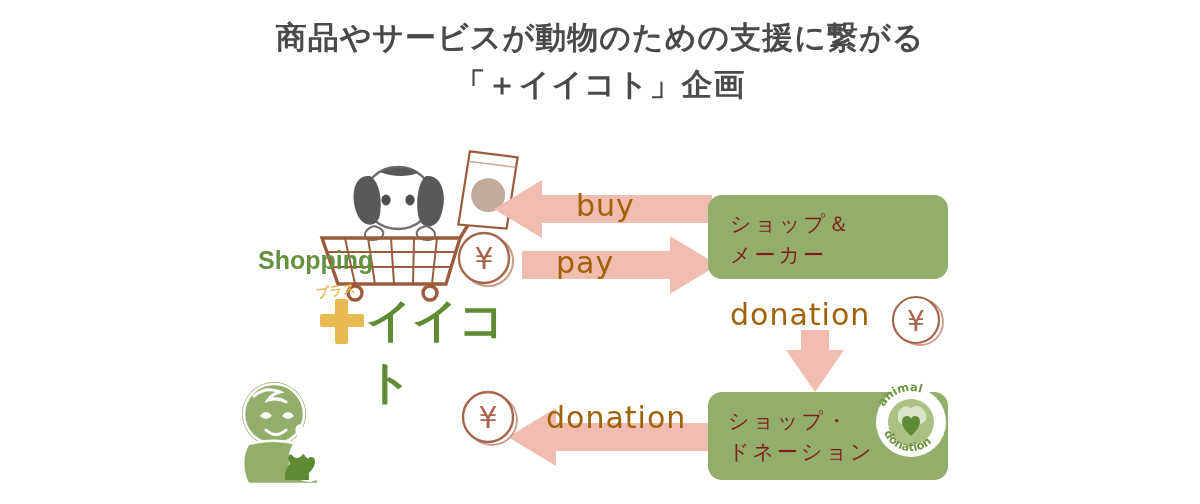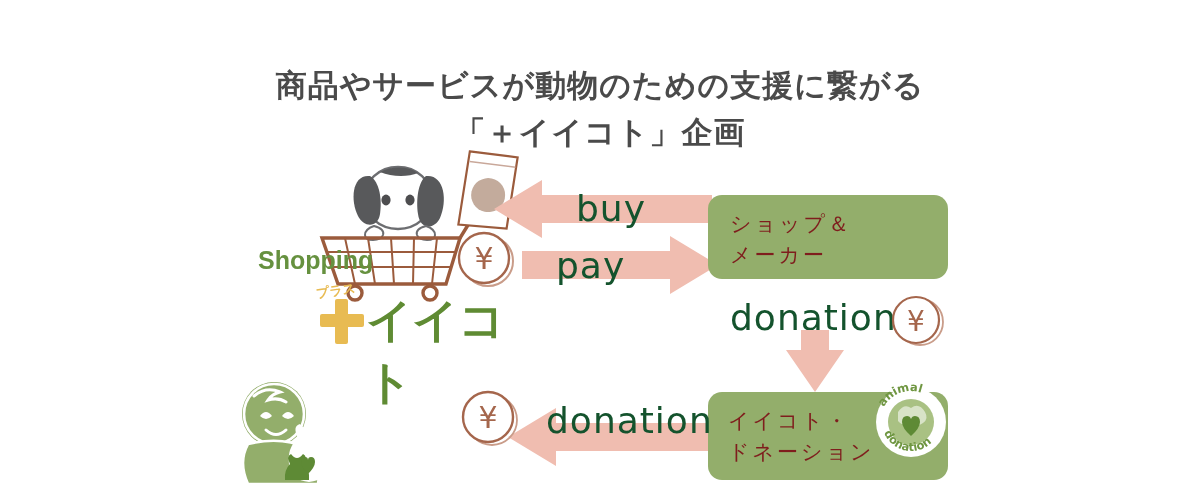--- a/index.html
+++ b/index.html
@@ -15,21 +15,20 @@
   
   .title{
     position:absolute;left:0;top:14px;width:1200px;
     text-align:center;
     color:#4a4a4a;
     font-weight:bold;
     font-size:31px;
     line-height:47px;
     letter-spacing:1px;
     font-family:"DejaVu Sans","Liberation Sans",sans-serif;
-    margin-top:48px;
   }
   .title .ln{display:block;}
 
   
   .greenbox{
     position:absolute;
     background:#93ae6b;
     border-radius:14px;
     box-sizing:border-box;
   }
@@ -49,22 +48,22 @@
   #box-anidona{left:708px;top:392px;width:240px;height:88px;}
   #box-anidona .btxt{left:20px;top:14px;}
 
   #box-support{left:250px;top:402px;width:245px;height:82px;}
   #box-support .btxt{left:105px;top:24px;font-size:23px;letter-spacing:4px;}
 
   
   .arrow{position:absolute;}
   .arrowlabel{
     position:absolute;
-    color:#14532d;
-    font-size:36px;
+    color:#a16207;
+    font-size:30px;
     font-weight:normal;
     letter-spacing:1px;
     font-family:"DejaVu Sans","Liberation Sans",sans-serif;
     white-space:nowrap;
   }
 
   
   .shoplabel{
     position:absolute;
     color:#66913f;
@@ -208,21 +207,21 @@
     </svg>
   </div>
 
   <div class="arrow" style="left:786px;top:330px;width:58px;height:62px;">
     <svg width="58" height="62" viewBox="0 0 58 62">
       <path d="M29 62 L0 20 L15 20 L15 0 L43 0 L43 20 L58 20 Z" fill="#f0bdb0"></path>
     </svg>
   </div>
 
   <div class="greenbox" id="box-anidona">
-    <div class="btxt">イイコト・
+    <div class="btxt">ショップ・
 ドネーション</div>
 
     <div style="position:absolute;right:-6px;top:-16px;width:86px;height:86px;">
       <svg width="86" height="86" viewBox="0 0 86 86">
         <defs>
           <path id="arcTop" d="M12 46 A31 31 0 0 1 74 46"></path>
           <path id="arcBot" d="M14 46 A29 29 0 0 0 72 46"></path>
         </defs>
         <circle cx="43" cy="46" r="35" fill="#ffffff"></circle>
         <circle cx="43" cy="46" r="23" fill="#a9c183"></circle>

